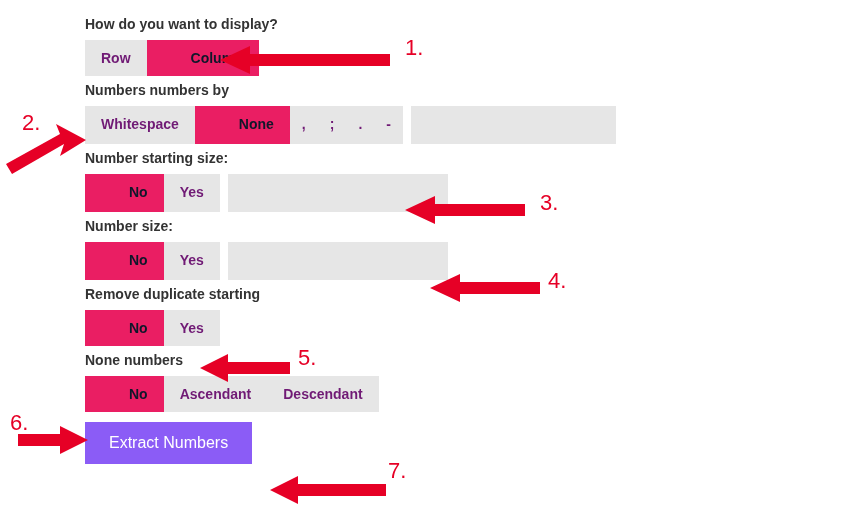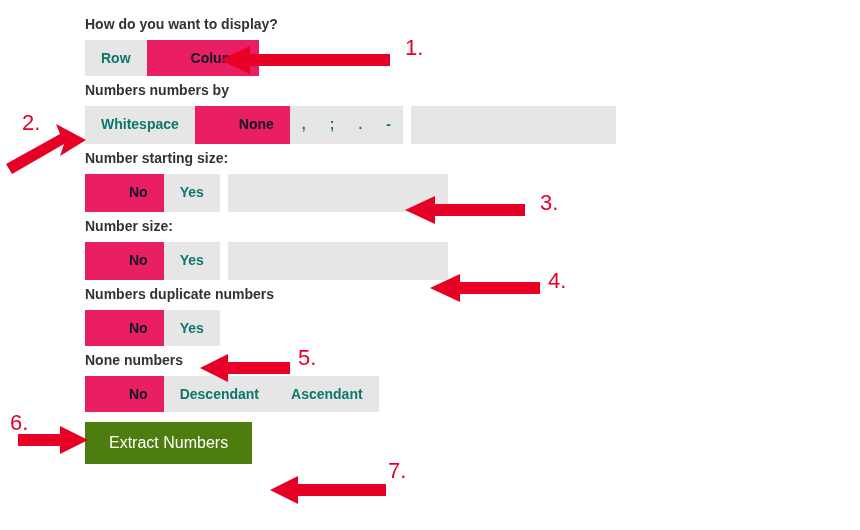--- a/index.html
+++ b/index.html
@@ -24,21 +24,21 @@
     font-weight: bold;
     margin: 6px 0 8px 0;
   }
   .row {
     display: flex;
     align-items: stretch;
     margin-bottom: 6px;
   }
   .opt {
     background: #e6e6e6;
-    color: #0f766e;
+    color: #701a75;
     font-weight: bold;
     padding: 10px 16px;
     font-size: 14px;
     cursor: pointer;
     user-select: none;
   }
   .opt.sel {
     background: #ea1e63;
     color: #0f172a;
     padding-left: 44px;
@@ -50,21 +50,21 @@
     border: none;
     background: #e6e6e6;
     padding: 8px 10px;
     font-size: 14px;
     height: 38px;
     color: #333;
   }
   .input.sep { width: 205px; margin-left: 8px; }
   .input.val { width: 220px; margin-left: 8px; }
   .submit {
-    background: #4d7c0f;
+    background: #8b5cf6;
     color: #fff;
     border: none;
     font-size: 16px;
     padding: 12px 24px;
     cursor: pointer;
     margin-top: 4px;
   }
   .ann {
     position: absolute;
     color: #e60026;
@@ -107,31 +107,31 @@
     <input class="input val" value="" style="">
   </div>
 
   <div class="label">Number size:</div>
   <div class="row">
     <div class="opt sel">No</div>
     <div class="opt">Yes</div>
     <input class="input val" value="" style="">
   </div>
 
-  <div class="label">Numbers duplicate numbers</div>
+  <div class="label">Remove duplicate starting</div>
   <div class="row">
     <div class="opt sel">No</div>
     <div class="opt">Yes</div>
   </div>
 
   <div class="label">None numbers</div>
   <div class="row">
     <div class="opt sel">No</div>
+    <div class="opt">Ascendant</div>
     <div class="opt">Descendant</div>
-    <div class="opt">Ascendant</div>
   </div>
 
   <button class="submit">Extract Numbers</button>
 </div>
 
 <svg class="arrow" style="left:220px; top:40px;" width="180" height="40">
   <polygon points="0,20 30,6 30,14 170,14 170,26 30,26 30,34" fill="#e60026"></polygon>
 </svg>
 <div class="ann" style="left:405px; top:35px;">1.</div>
 

